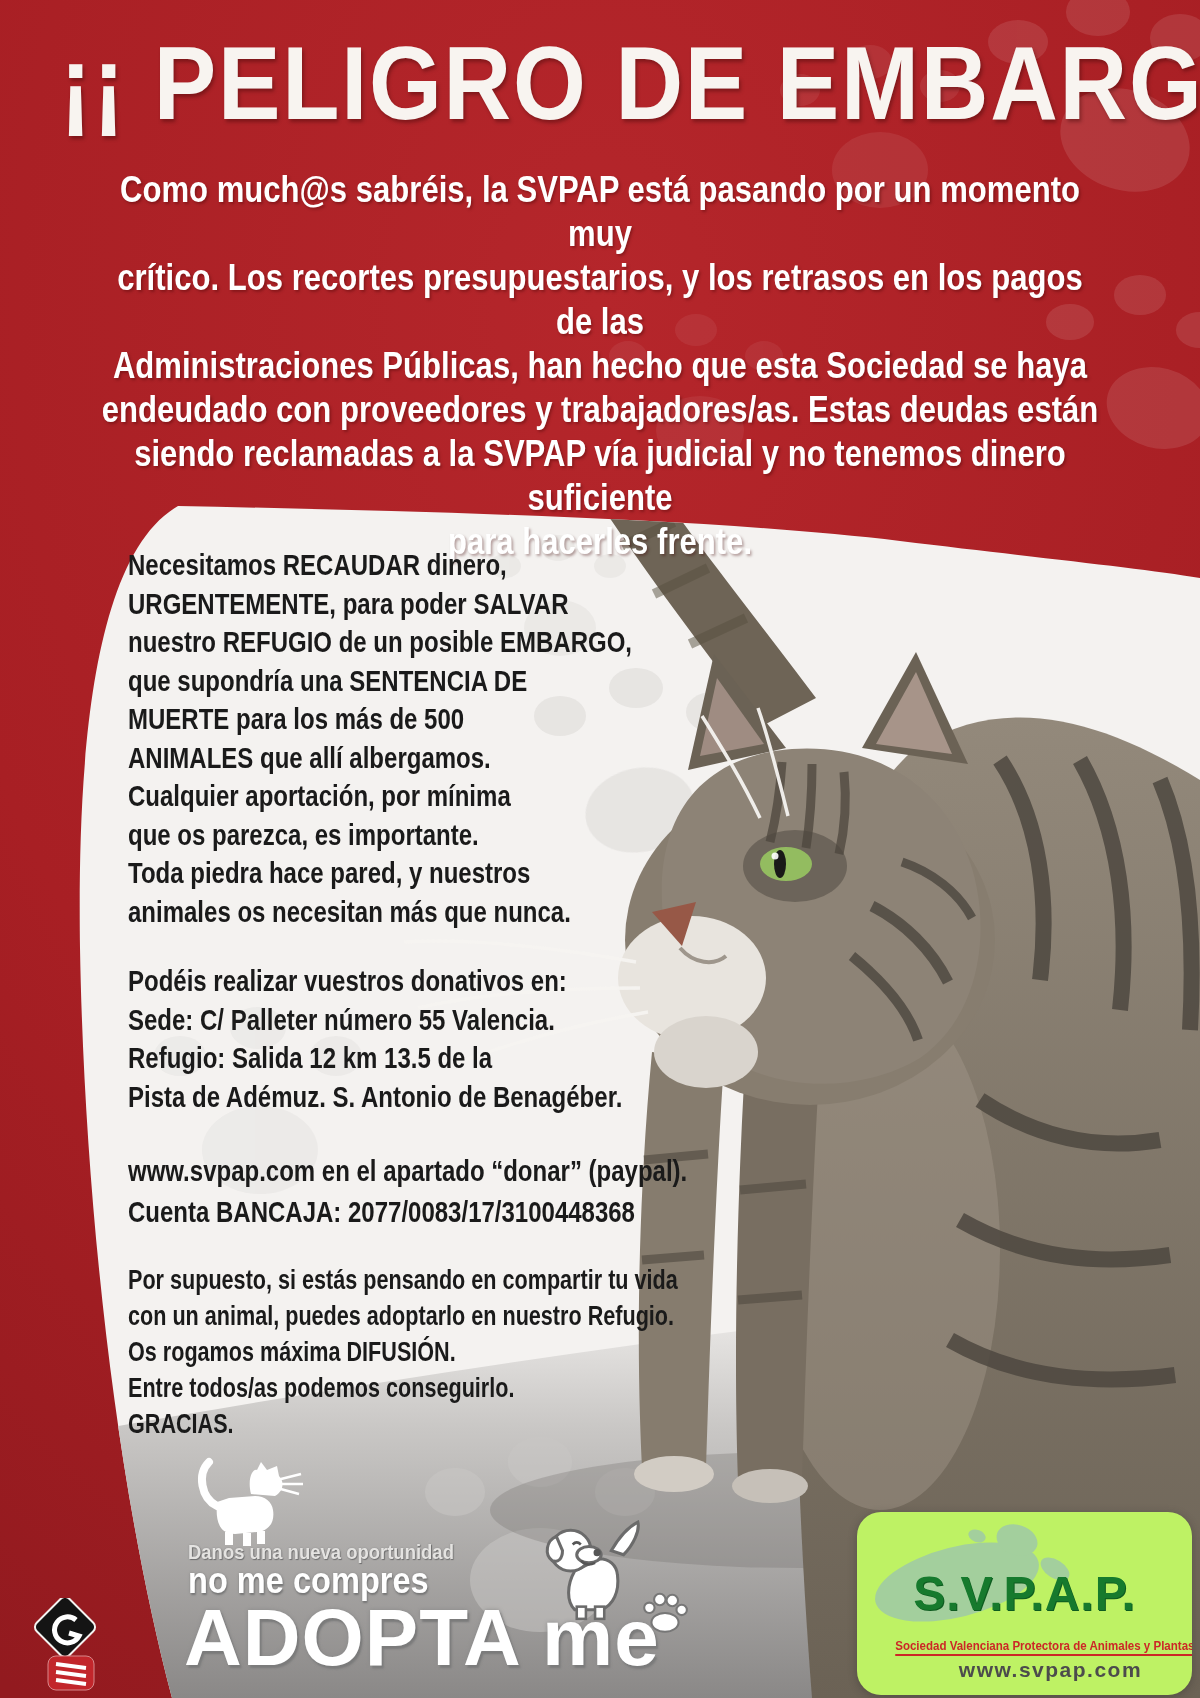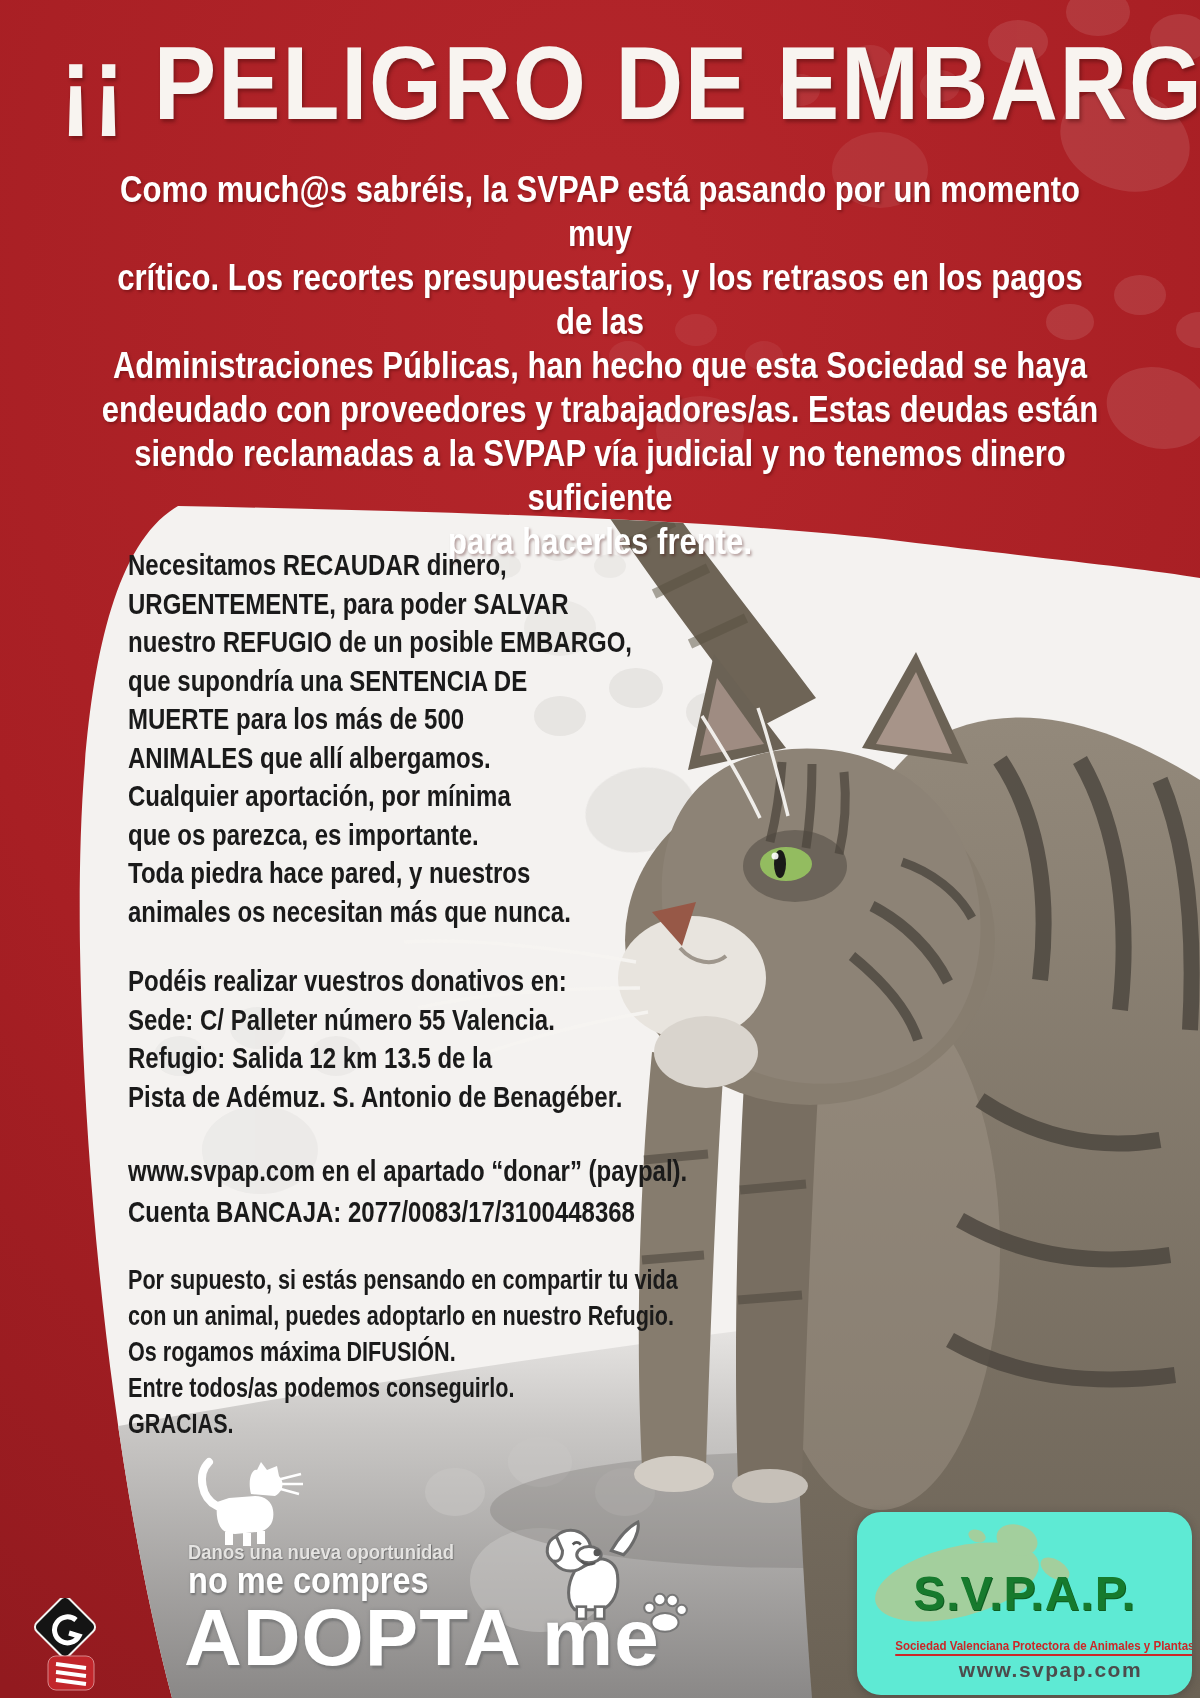--- a/index.html
+++ b/index.html
@@ -46,21 +46,21 @@
     left:184px;top:1592px;font-size:80px;font-weight:bold;color:#ffffff;
     letter-spacing:1px;white-space:nowrap;
     text-shadow:2px 3px 2px #7b7b7b,0 0 4px #8a8a8a;
     text-align:center;
   }
   .cat-draw{left:195px;top:1454px;width:110px;height:96px;}
   .dog-draw{left:536px;top:1520px;width:110px;height:104px;}
   .paw-small{left:640px;top:1588px;width:50px;height:50px;}
 
   .svpap-box{
-    left:857px;top:1512px;width:335px;height:183px;background:#5eead4;
+    left:857px;top:1512px;width:335px;height:183px;background:#bef264;
     border-radius:24px;box-shadow:0 2px 8px rgba(40,40,40,.35);overflow:hidden;
   }
   .svpap-paw{left:0;top:0;width:335px;height:183px;}
   .svpap-acronym{
     left:0;top:54px;width:335px;text-align:center;font-size:48px;font-weight:bold;
     color:#167a2d;letter-spacing:1px;text-shadow:1px 1px 0 #0e5c20;
   }
   .svpap-name{
     left:0;top:124px;width:335px;text-align:center;padding-left:20px;
   }

